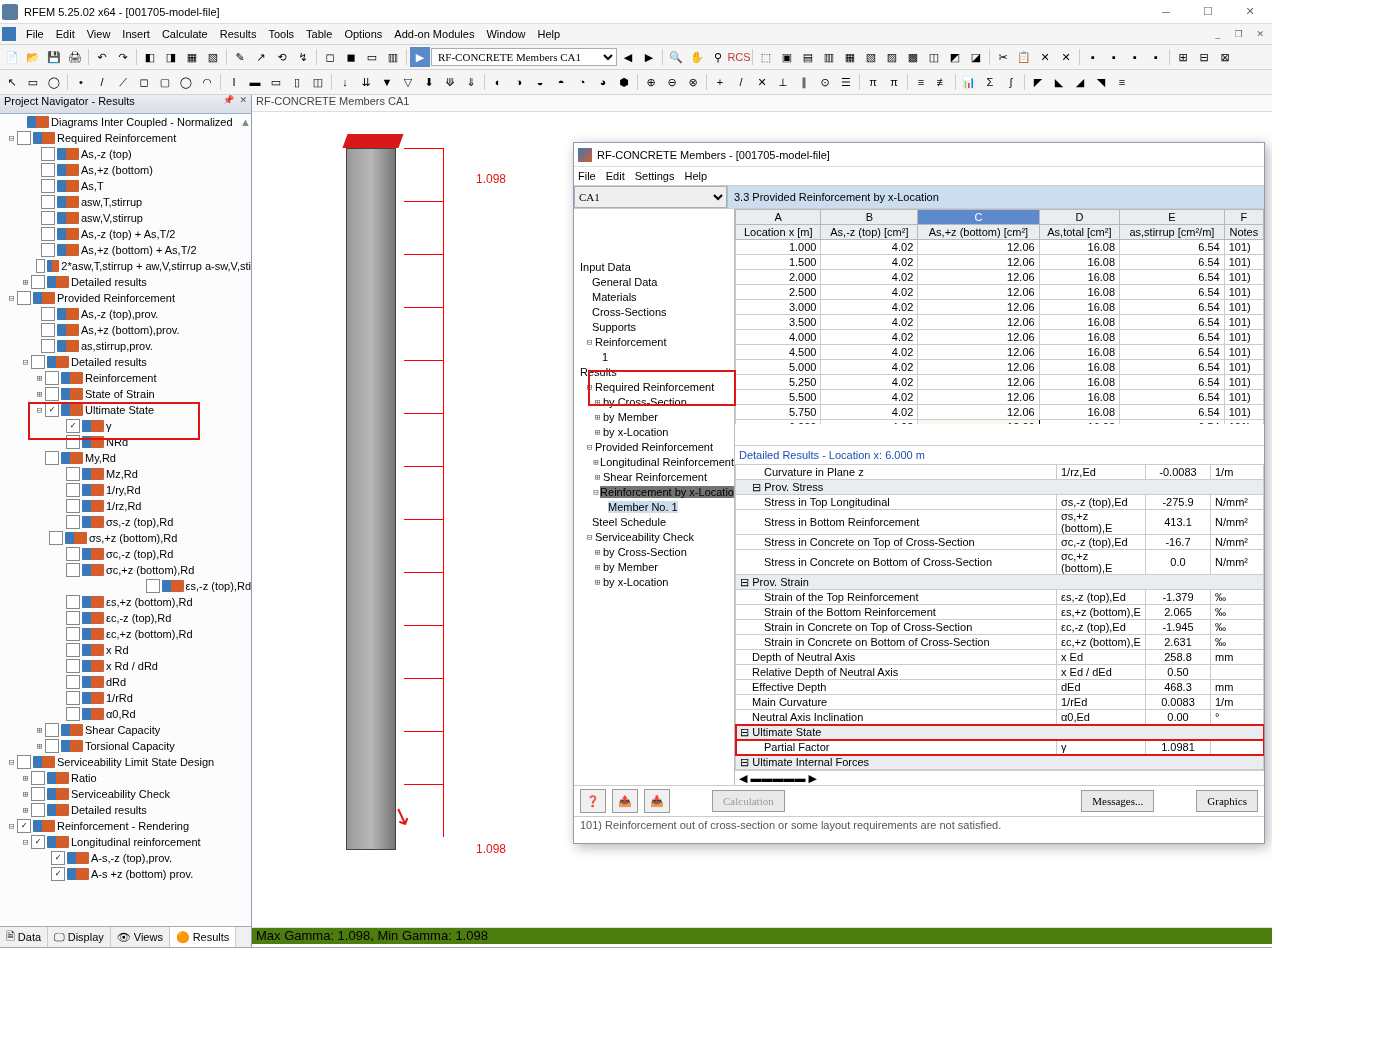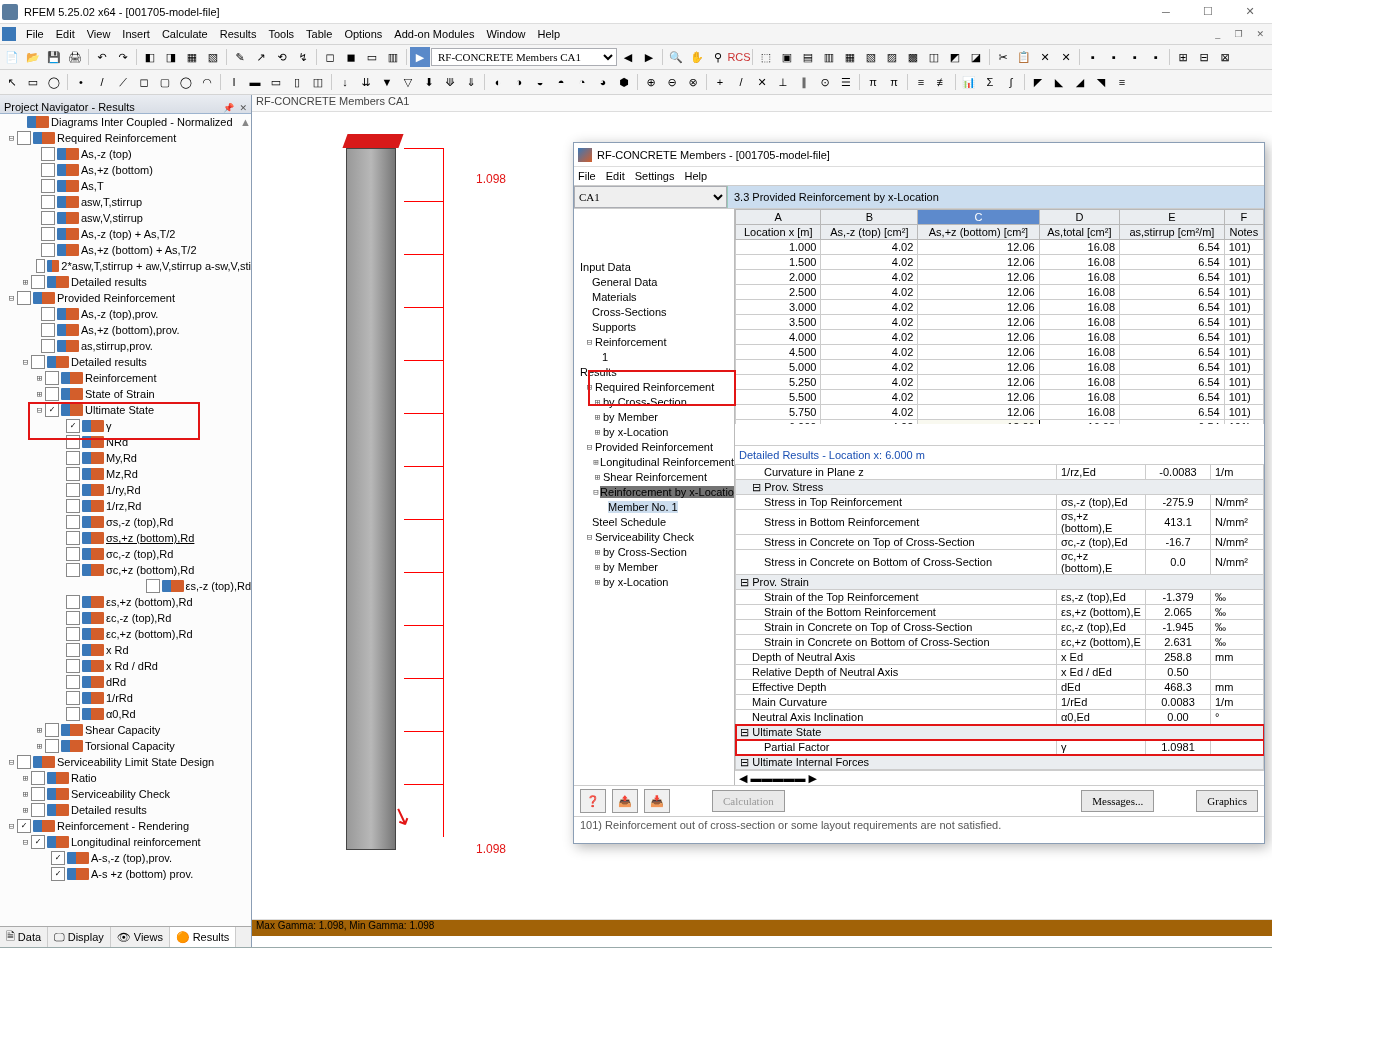--- a/index.html
+++ b/index.html
@@ -9,42 +9,42 @@
 .titlebar .wbtn{width:40px;height:20px;display:flex;align-items:center;justify-content:center;color:#666}
 .menubar{height:20px;background:#f5f5f5;display:flex;align-items:center;padding:0 2px;border-bottom:1px solid #d4d4d4}
 .menubar span{padding:2px 6px}
 .menubar .mdibtns{margin-left:auto;display:flex;gap:2px;font-size:9px;color:#666}
 .toolbar{height:24px;background:#f5f5f5;border-bottom:1px solid #d4d4d4;display:flex;align-items:center;padding:0 2px;gap:1px;overflow:hidden}
 .tbtn{width:18px;height:18px;display:flex;align-items:center;justify-content:center;font-size:11px;border:1px solid transparent}
 .tsep{width:1px;height:16px;background:#ccc;margin:0 2px}
 .combo{height:18px;border:1px solid #abadb3;background:#fff;font:11px "Segoe UI";padding:0 2px}
 .main{display:flex;height:852px}
 .navigator{width:251px;background:#fcfcfc;border-right:1px solid #8b9eb5;display:flex;flex-direction:column}
-.navhdr{height:18px;background:linear-gradient(#eaedf2,#d9dee6);padding:0 4px;display:flex;align-items:flex-end;font-size:11px;border-bottom:1px solid #9db4cf}
+.navhdr{height:18px;background:linear-gradient(#eaedf2,#d9dee6);padding:0 4px;display:flex;align-items:flex-start;font-size:11px;border-bottom:1px solid #9db4cf}
 .navhdr .x{margin-left:auto;font-size:9px;color:#555}
 .tree{flex:1;overflow:auto;position:relative}
 .tree-item{display:flex;align-items:center;height:16px;white-space:nowrap}
 .exp{width:11px;text-align:center;font:9px monospace;color:#555}
 .cb{width:12px;height:12px;border:1px solid #888;background:#fff;margin-right:2px;display:inline-flex;align-items:center;justify-content:center;font-size:8px;line-height:8px}
 .cb.ck::after{content:"✓";color:#000}
 .bic{width:22px;height:12px;margin-right:2px;display:inline-block;background:linear-gradient(90deg,#3a78b8 40%,#d35e2b 40%);border-radius:1px}
 .highlight-box{border:2px solid #e21515;position:absolute;pointer-events:none}
 .navtabs{height:20px;display:flex;border-top:1px solid #aaa;background:#f0f0f0}
 .navtabs .tab{padding:2px 6px;display:flex;align-items:center;gap:3px;border-right:1px solid #ccc}
 .navtabs .tab.active{background:#fff}
 .viewport{flex:1;position:relative;background:#fff}
 .vhdr{height:16px;background:#fafafa;border-bottom:1px solid #ddd;padding-left:4px;font-size:11px;color:#444}
 .vp-area{position:relative;height:836px}
 .member{position:absolute;left:94px;top:36px;width:48px;height:700px;background:linear-gradient(90deg,#999 0%,#b8b8b8 50%,#777 100%);border:1px solid #444}
 .member-top{position:absolute;left:93px;top:22px;width:56px;height:14px;background:#d81919;transform:skewX(-20deg)}
 .redlines{position:absolute;left:152px;top:36px;width:40px;height:700px}
 .redlines div{border-top:1px solid #f00;height:52px;border-right:1px solid #f00}
 .arrow-note{position:absolute;left:140px;top:690px;color:#e21515;font-size:24px;transform:rotate(20deg)}
 .lbl-red{position:absolute;color:#e21515;font-size:12px}
-.statusbar2{position:absolute;bottom:12px;left:0;right:0;height:16px;background:#a16207;border-top:1px solid #ddd;font-size:10px;padding-left:4px}
+.statusbar2{position:absolute;bottom:4px;left:0;right:0;height:16px;background:#4d7c0f;border-top:1px solid #ddd;font-size:13px;padding-left:4px}
 .dialog{position:absolute;left:321px;top:30px;width:690px;height:700px;background:#fff;border:1px solid #8b9eb5;box-shadow:3px 3px 12px rgba(0,0,0,.3);display:flex;flex-direction:column}
 .dtitle{height:23px;background:#fff;border-bottom:1px solid #ddd;display:flex;align-items:center;padding:0 4px}
 .dtitle .ico2{width:14px;height:14px;background:linear-gradient(135deg,#3a78b8,#d35e2b);margin-right:5px}
 .dmenu{height:18px;padding:0 4px;display:flex;gap:10px;align-items:center}
 .drow{display:flex;height:22px;border-top:1px solid #ccc;border-bottom:1px solid #ccc}
 .drow select{width:153px;border:1px solid #abadb3;font:11px "Segoe UI"}
 .drow .rhdr{flex:1;background:#cbddef;padding:2px 6px;border-left:1px solid #9cb;display:flex;align-items:center}
 .dbody{flex:1;display:flex;overflow:hidden}
 .dtree{width:160px;border-right:1px solid #bbb;overflow:auto;padding:2px 0}
 .dtree .it{height:15px;display:flex;align-items:center;padding-left:4px;white-space:nowrap}
@@ -356,21 +356,21 @@
           <span class="cb ck"></span>
           <span class="bic"></span>
           <span>γ</span>
         </div>
         <div class="tree-item" style="padding-left: 55px;">
           <span class="exp"></span>
           <span class="cb"></span>
           <span class="bic"></span>
           <span>NRd</span>
         </div>
-        <div class="tree-item" style="padding-left: 55px;">
+        <div class="tree-item" style="padding-left: 34px;">
           <span class="exp"></span>
           <span class="cb"></span>
           <span class="bic"></span>
           <span>My,Rd</span>
         </div>
         <div class="tree-item" style="padding-left: 55px;">
           <span class="exp"></span>
           <span class="cb"></span>
           <span class="bic"></span>
           <span>Mz,Rd</span>
@@ -386,21 +386,21 @@
           <span class="cb"></span>
           <span class="bic"></span>
           <span>1/rz,Rd</span>
         </div>
         <div class="tree-item" style="padding-left: 55px;">
           <span class="exp"></span>
           <span class="cb"></span>
           <span class="bic"></span>
           <span>σs,-z (top),Rd</span>
         </div>
-        <div class="tree-item" style="padding-left: 55px; text-decoration: underline;">
+        <div class="tree-item" style="padding-left: 38px;">
           <span class="exp"></span>
           <span class="cb"></span>
           <span class="bic"></span>
           <span>σs,+z (bottom),Rd</span>
         </div>
         <div class="tree-item" style="padding-left: 55px;">
           <span class="exp"></span>
           <span class="cb"></span>
           <span class="bic"></span>
           <span>σc,-z (top),Rd</span>
@@ -792,21 +792,21 @@
                     <tr>
                       <td style="padding-left:28px">Curvature in Plane z</td>
                       <td class="s">1/rz,Ed</td>
                       <td class="v">-0.0083</td>
                       <td class="u">1/m</td>
                     </tr>
                     <tr class="hdrrow">
                       <td colspan="4" style="padding-left:16px">⊟ Prov. Stress</td>
                     </tr>
                     <tr>
-                      <td style="padding-left:28px">Stress in Top Reinforcement</td>
+                      <td style="padding-left:28px">Stress in Top Longitudinal</td>
                       <td class="s">σs,-z (top),Ed</td>
                       <td class="v">-275.9</td>
                       <td class="u">N/mm²</td>
                     </tr>
                     <tr>
                       <td style="padding-left:28px">Stress in Bottom Reinforcement</td>
                       <td class="s">σs,+z (bottom),E</td>
                       <td class="v">413.1</td>
                       <td class="u">N/mm²</td>
                     </tr>

